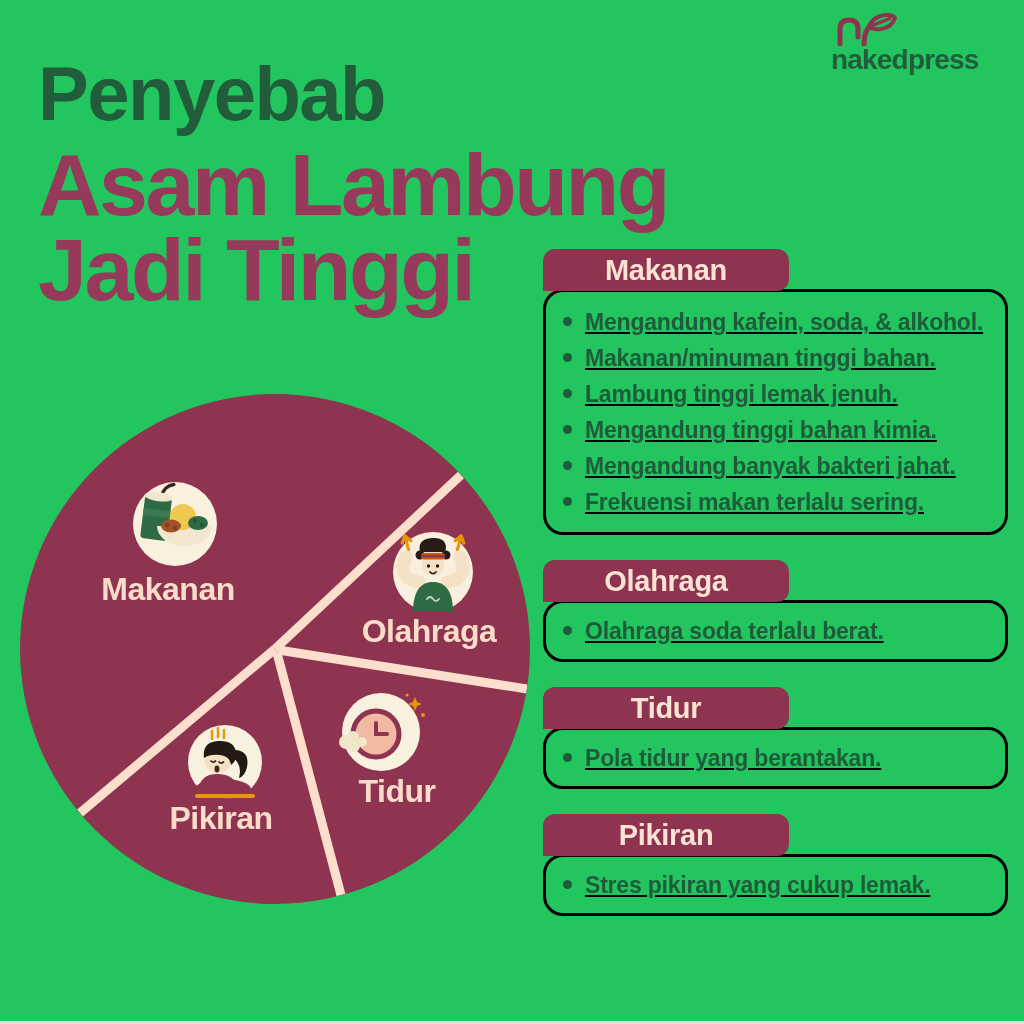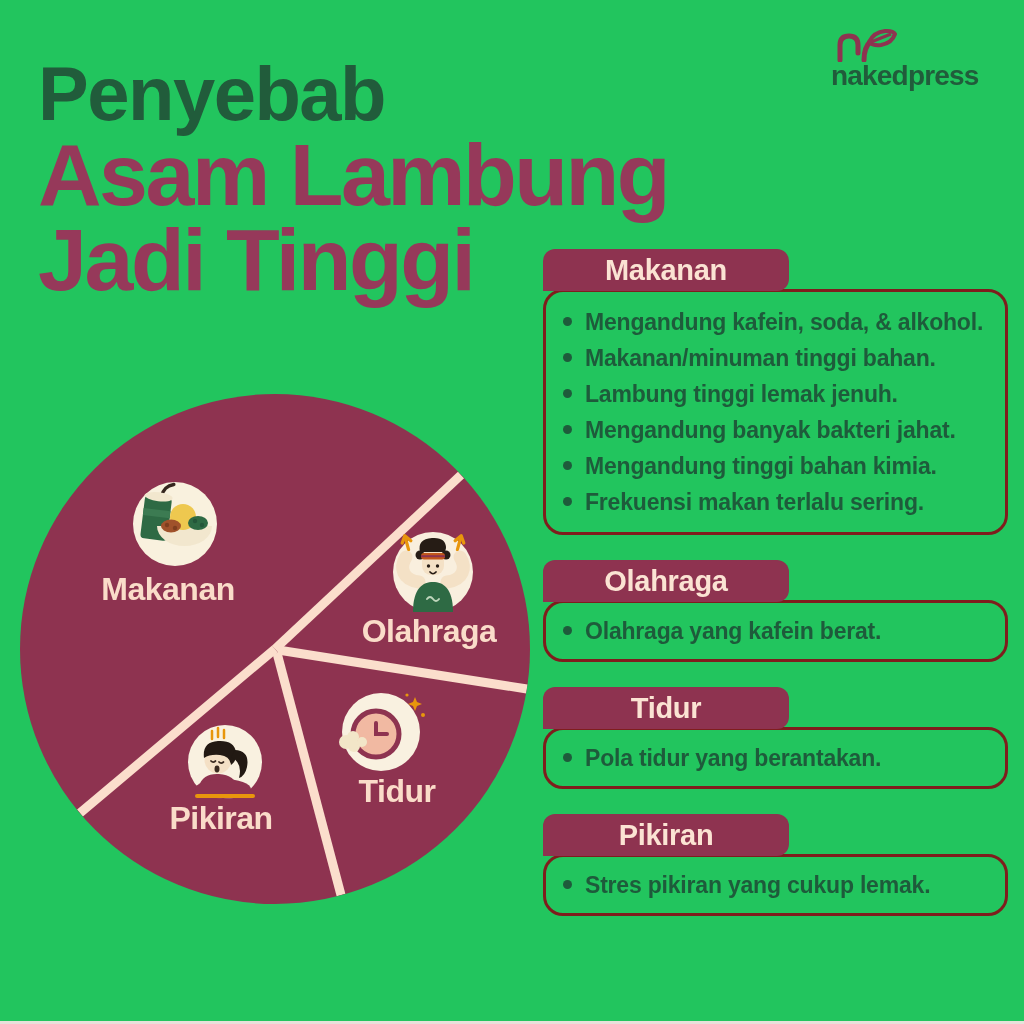--- a/index.html
+++ b/index.html
@@ -3,34 +3,34 @@
 <meta charset="utf-8">
 <style>
   html,body{margin:0;padding:0;background:#e8e0da;}
   .canvas{position:relative;width:1024px;height:1021px;background:#22c55e;
           font-family:"Liberation Sans",sans-serif;overflow:hidden;}
 
   
   .title{position:absolute;left:38px;top:56px;}
   .t1{font-size:76px;font-weight:bold;color:#215C3B;letter-spacing:-1.5px;line-height:1;}
   .t2{font-size:88px;font-weight:bold;color:#96395A;letter-spacing:-2.5px;line-height:.97;}
-  .t2.first{}
-
-  
-  .logo{position:absolute;left:831px;top:28px;}
+  .t2.first{margin-top:10px;}
+
+  
+  .logo{position:absolute;left:831px;top:12px;}
   .logo svg{display:block;margin-left:4px;}
   .brand{font-size:28px;font-weight:bold;color:#215C3B;letter-spacing:-.8px;margin-top:-2px;}
 
   
   .right{position:absolute;left:543px;top:249px;width:465px;}
   .sec + .sec{margin-top:25px;}
   .badge{width:246px;height:42px;background:#8E3350;border-radius:12px 12px 12px 0;
          color:#FBE3D3;font-size:29px;font-weight:bold;display:flex;align-items:center;
          justify-content:center;position:relative;z-index:2;margin-bottom:-2px;letter-spacing:-.3px;}
-  .panel{border:3px solid #7f1d1d;border-radius:20px;padding:12px 12px 12px 15px;}
+  .panel{border:3px solid #000000;border-radius:20px;padding:12px 12px 12px 15px;text-decoration:underline;}
   .panel.single{padding:10px 12px 10px 15px;}
   .panel ul{list-style:none;margin:0;padding:0;}
   .panel li{display:flex;font-size:23px;font-weight:bold;color:#1E5B3B;
             line-height:36px;letter-spacing:-.2px;}
   .panel li::before{content:"";flex:0 0 auto;width:9px;height:9px;border-radius:50%;
             background:#1E5B3B;margin:13px 13px 0 2px;}
 
   
   .pie{position:absolute;left:20px;top:394px;}
   .pielabel{font-family:"Liberation Sans",sans-serif;font-size:32px;font-weight:bold;
@@ -168,38 +168,38 @@
           <li>
               <span>Mengandung kafein, soda, &amp; alkohol.</span>
             </li>
           <li>
               <span>Makanan/minuman tinggi bahan.</span>
             </li>
           <li>
               <span>Lambung tinggi lemak jenuh.</span>
             </li>
           <li>
+              <span>Mengandung tinggi bahan kimia.</span>
+            </li>
+          <li>
               <span>Mengandung banyak bakteri jahat.</span>
-            </li>
-          <li>
-              <span>Mengandung tinggi bahan kimia.</span>
             </li>
           <li>
               <span>Frekuensi makan terlalu sering.</span>
             </li>
         </ul>
       </div>
     </div>
 
     <div class="sec">
       <div class="badge">Olahraga</div>
       <div class="panel single">
         <ul>
           <li>
-              <span>Olahraga yang kafein berat.</span>
+              <span>Olahraga soda terlalu berat.</span>
             </li>
         </ul>
       </div>
     </div>
 
     <div class="sec">
       <div class="badge">Tidur</div>
       <div class="panel single">
         <ul>
           <li>

